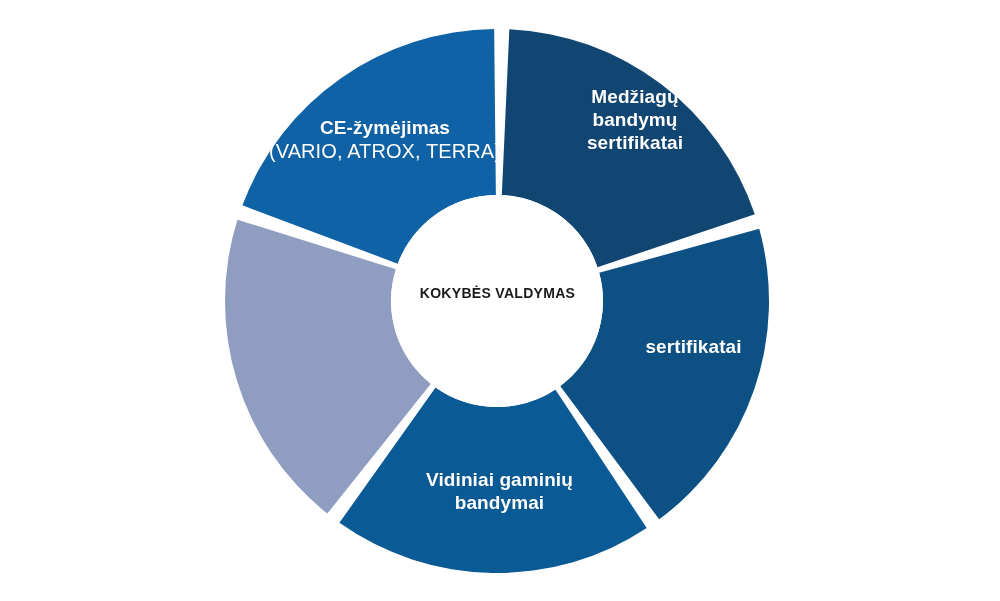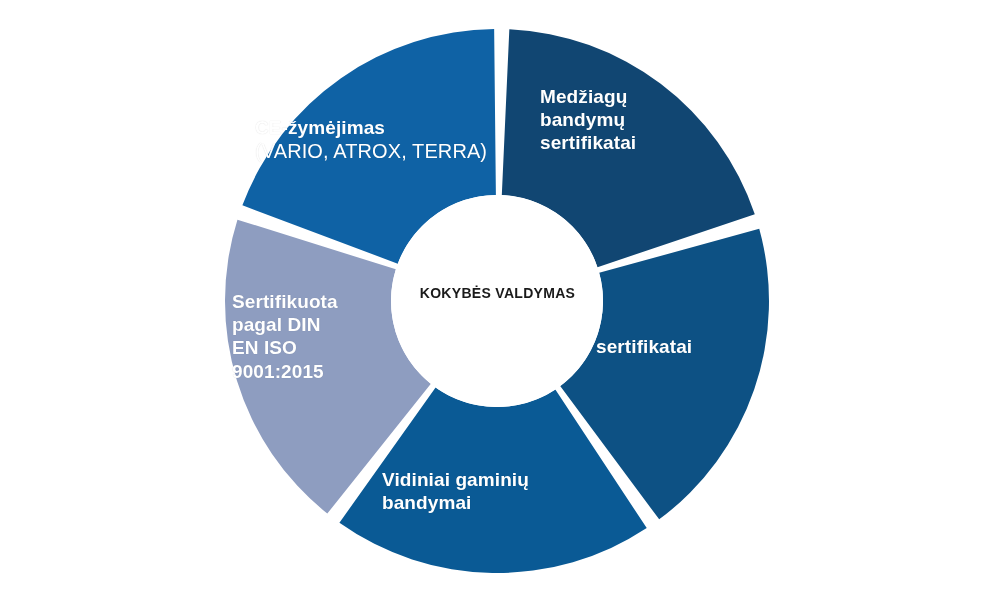--- a/index.html
+++ b/index.html
@@ -21,21 +21,21 @@
   }
   #donut-svg {
     position: absolute;
     left: 0;
     top: 0;
     width: 1000px;
     height: 601px;
   }
   .seg-label {
     position: absolute;
-    text-align: left;
+    text-align: center;
     color: #ffffff;
     font-family: "Liberation Sans", sans-serif;
     font-weight: bold;
     font-size: 19px;
     line-height: 1.22;
     letter-spacing: 0.1px;
     text-shadow: 0 0 1px rgba(0,0,0,0.18);
     pointer-events: none;
   }
   .seg-label .sub {
@@ -103,26 +103,20 @@
     <span>Medžiagų</span><br>
     <span>bandymų</span><br>
     <span>sertifikatai</span>
   </div>
 
   <div class="seg-label" id="label-ce">
     <span>CE-žymėjimas</span>
     <span class="sub">(VARIO, ATROX, TERRA)</span>
   </div>
 
-  <div class="seg-label" id="label-iso">
-    <span>Sertifikuota</span><br>
-    <span>pagal DIN</span><br>
-    <span>EN ISO</span><br>
-    <span>9001:2015</span>
-  </div>
 
   <div class="seg-label" id="label-monitoring">
     <br>
     <span>sertifikatai</span>
   </div>
 
   <div class="seg-label" id="label-internal">
     <span>Vidiniai gaminių</span><br>
     <span>bandymai</span>
   </div>

